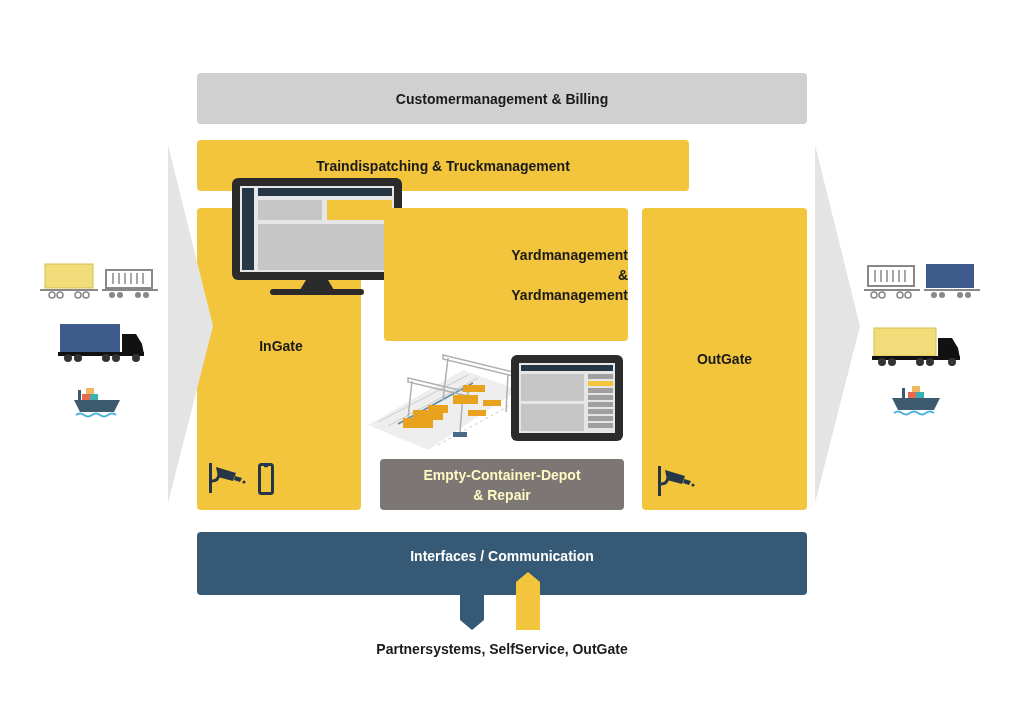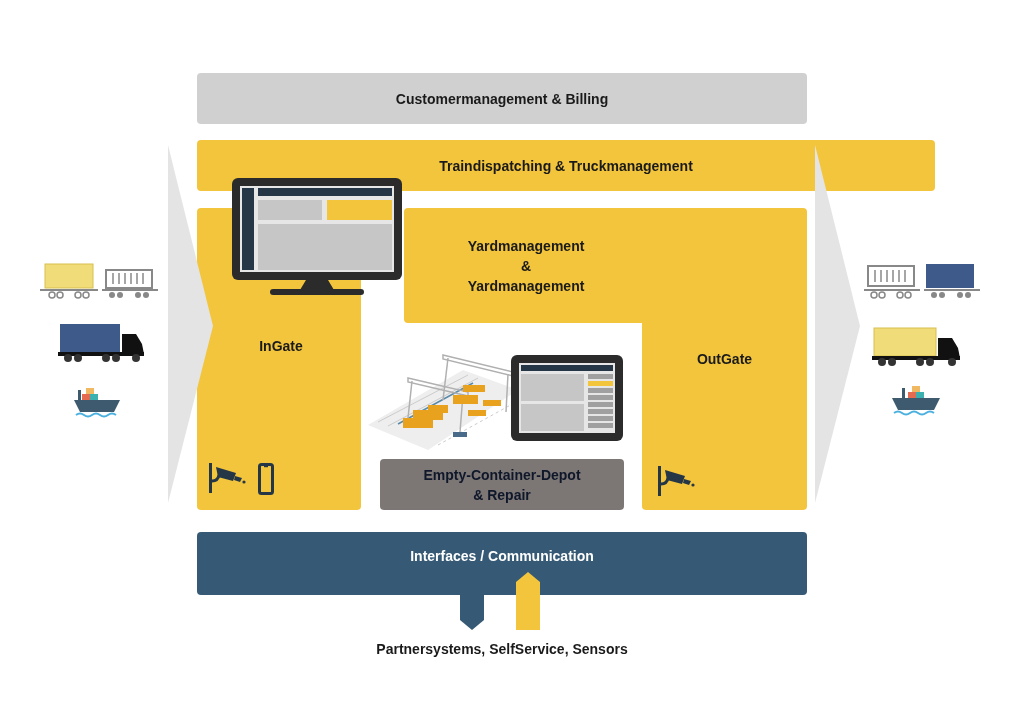--- a/index.html
+++ b/index.html
@@ -1,33 +1,33 @@
 <!DOCTYPE html>
 <html><head>
 <meta charset="utf-8">
 <style>
   * { box-sizing: border-box; margin: 0; padding: 0; }
   html, body { width: 1024px; height: 724px; background: #ffffff; overflow: hidden; }
   body { position: relative; font-family: "Liberation Sans", "DejaVu Sans", sans-serif; }
   .box { position: absolute; border-radius: 4px; display: flex; align-items: center; justify-content: center; text-align: center; font-weight: bold; font-size: 14px; line-height: 20px; color: #1a1a1a; }
   .yellow { background: #f2c53d; }
   .gray { background: #d1d0d0; text-align: center; }
-  .darkgray { background: #7c7674; color: #0f172a; text-align: right; }
+  .darkgray { background: #7c7674; color: #fef9c3; text-align: right; }
   .navy { background: #365a75; color: #ffffff; }
   svg { position: absolute; overflow: visible; }
   .label { position: absolute; font-weight: bold; font-size: 14px; color: #1a1a1a; text-align: center; white-space: nowrap; }
 </style>
 </head>
 <body>
 
 <div class="box gray" style="left:197px;top:73px;width:610px;height:51px;">
   <span>Customermanagement &amp; Billing</span>
 </div>
 
-<div class="box yellow" style="left:197px;top:140px;width:738px;height:51px;">
+<div class="box yellow" style="left:197px;top:140px;width:492px;height:51px;">
   <span>Traindispatching &amp; Truckmanagement</span>
 </div>
 
 <div class="box yellow" style="left:197px;top:208px;width:164px;height:302px;"></div>
 
 <svg style="left:0;top:0;width:1024px;height:724px;">
   <polygon points="168,145 213,326 168,503" fill="#e4e4e4"></polygon>
 </svg>
 
 <div class="label" style="left:199px;top:338px;width:164px;">InGate</div>
@@ -49,21 +49,21 @@
   <rect x="8" y="8" width="154" height="86" fill="#e6e6e6"></rect>
   <rect x="10" y="10" width="12" height="82" fill="#253746"></rect>
   <rect x="26" y="10" width="134" height="8" fill="#253746"></rect>
   <rect x="26" y="22" width="64" height="20" fill="#c6c6c6"></rect>
   <rect x="95" y="22" width="65" height="20" fill="#f2c53d"></rect>
   <rect x="26" y="46" width="134" height="46" fill="#c6c6c6"></rect>
   <polygon points="74,102 96,102 102,112 68,112" fill="#2b2b2b"></polygon>
   <rect x="38" y="111" width="94" height="6" rx="3" fill="#2b2b2b"></rect>
 </svg>
 
-<div class="box yellow" style="left:404px;top:208px;width:244px;height:115px;flex-direction:column;">
+<div class="box yellow" style="left:384px;top:208px;width:244px;height:133px;flex-direction:column;align-items:flex-end;">
   <span>Yardmanagement</span>
   <span>&amp;</span>
   <span>Yardmanagement</span>
 </div>
 
 <svg style="left:368px;top:350px;width:150px;height:100px;" viewBox="0 0 150 100">
   <polygon points="0,75 95,20 150,40 60,100" fill="#eeeeee"></polygon>
   <line x1="10" y1="72" x2="100" y2="25" stroke="#cccccc" stroke-width="1"></line>
   <line x1="20" y1="76" x2="110" y2="28" stroke="#cccccc" stroke-width="1"></line>
   <line x1="30" y1="74" x2="105" y2="33" stroke="#5a8aa8" stroke-width="1.5"></line>
@@ -125,21 +125,21 @@
 </svg>
 
 <div class="box navy" style="left:197px;top:532px;width:610px;height:63px;align-items:flex-start;padding-top:14px;">
   <span>Interfaces / Communication</span>
 </div>
 <svg style="left:0;top:0;width:1024px;height:724px;">
   <polygon points="460,580 484,580 484,620 472,630 460,620" fill="#365a75"></polygon>
   <polygon points="516,630 540,630 540,582 528,572 516,582" fill="#f2c53d"></polygon>
 </svg>
 
-<div class="label" style="left:197px;top:641px;width:610px;">Partnersystems, SelfService, Sensors</div>
+<div class="label" style="left:197px;top:641px;width:610px;">Partnersystems, SelfService, OutGate</div>
 
 <svg style="left:40px;top:262px;width:120px;height:160px;" viewBox="0 0 120 160">
   <g>
     <rect x="5" y="2" width="48" height="24" fill="#f0dc78" stroke="#d8c050" stroke-width="1"></rect>
     <line x1="0" y1="28" x2="58" y2="28" stroke="#888" stroke-width="2"></line>
     <circle cx="12" cy="33" r="3" fill="none" stroke="#888" stroke-width="1.5"></circle>
     <circle cx="20" cy="33" r="3" fill="none" stroke="#888" stroke-width="1.5"></circle>
     <circle cx="38" cy="33" r="3" fill="none" stroke="#888" stroke-width="1.5"></circle>
     <circle cx="46" cy="33" r="3" fill="none" stroke="#888" stroke-width="1.5"></circle>
   </g>

